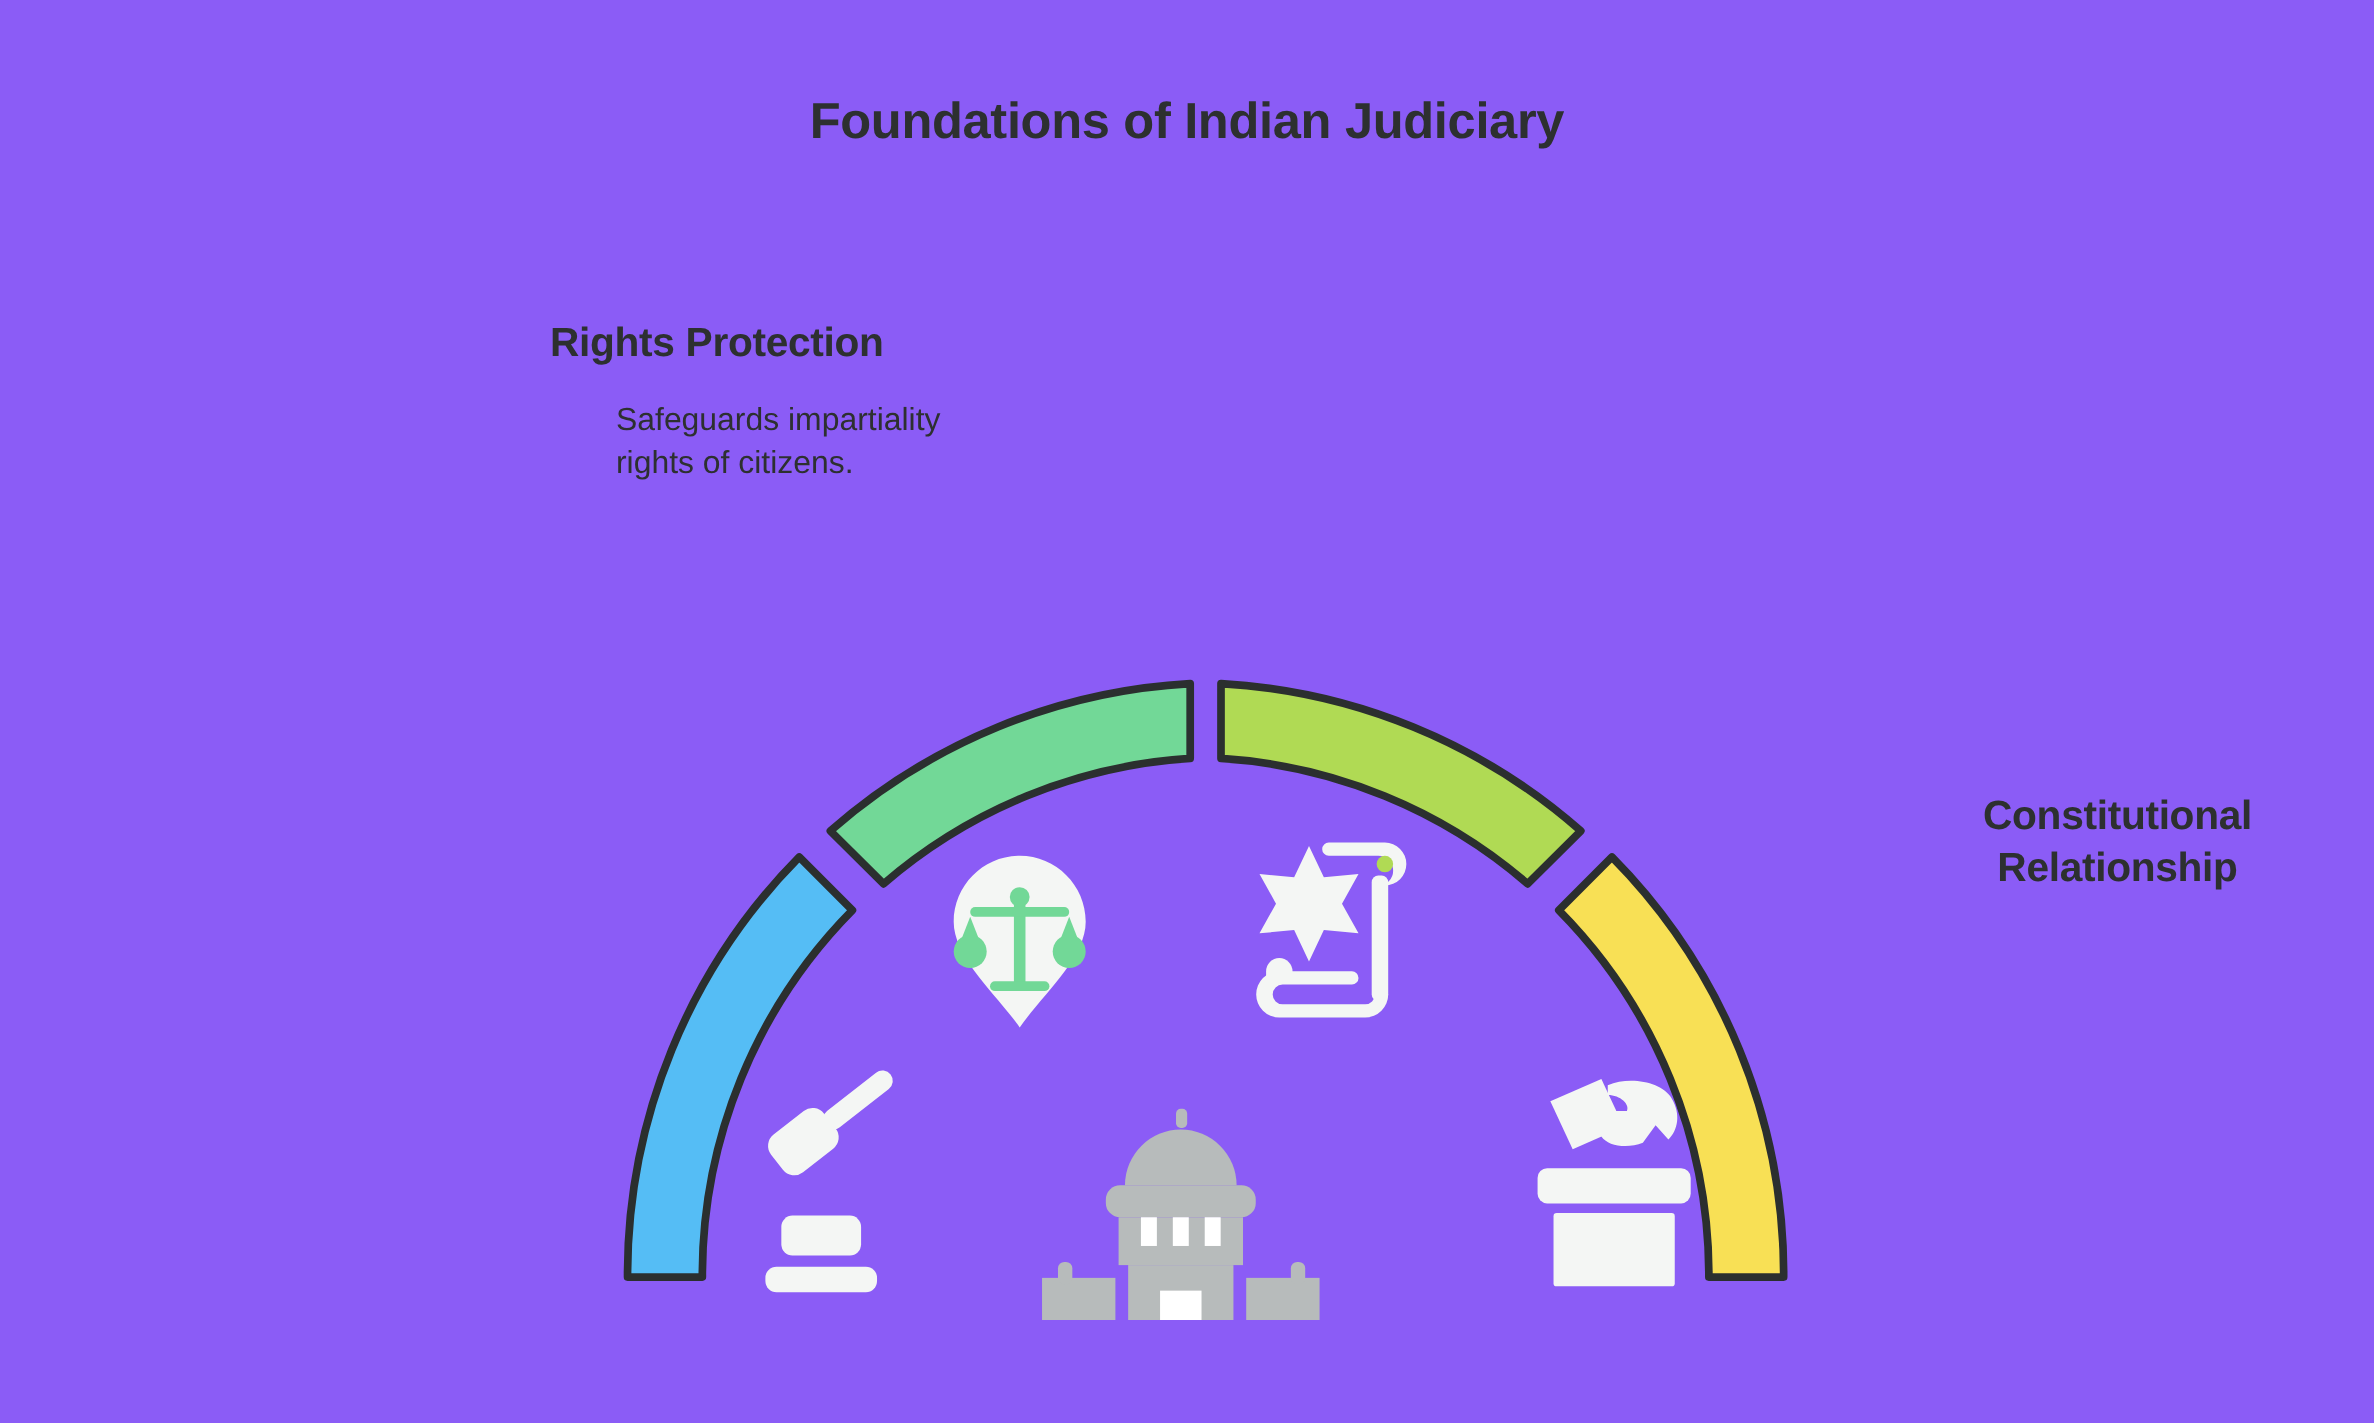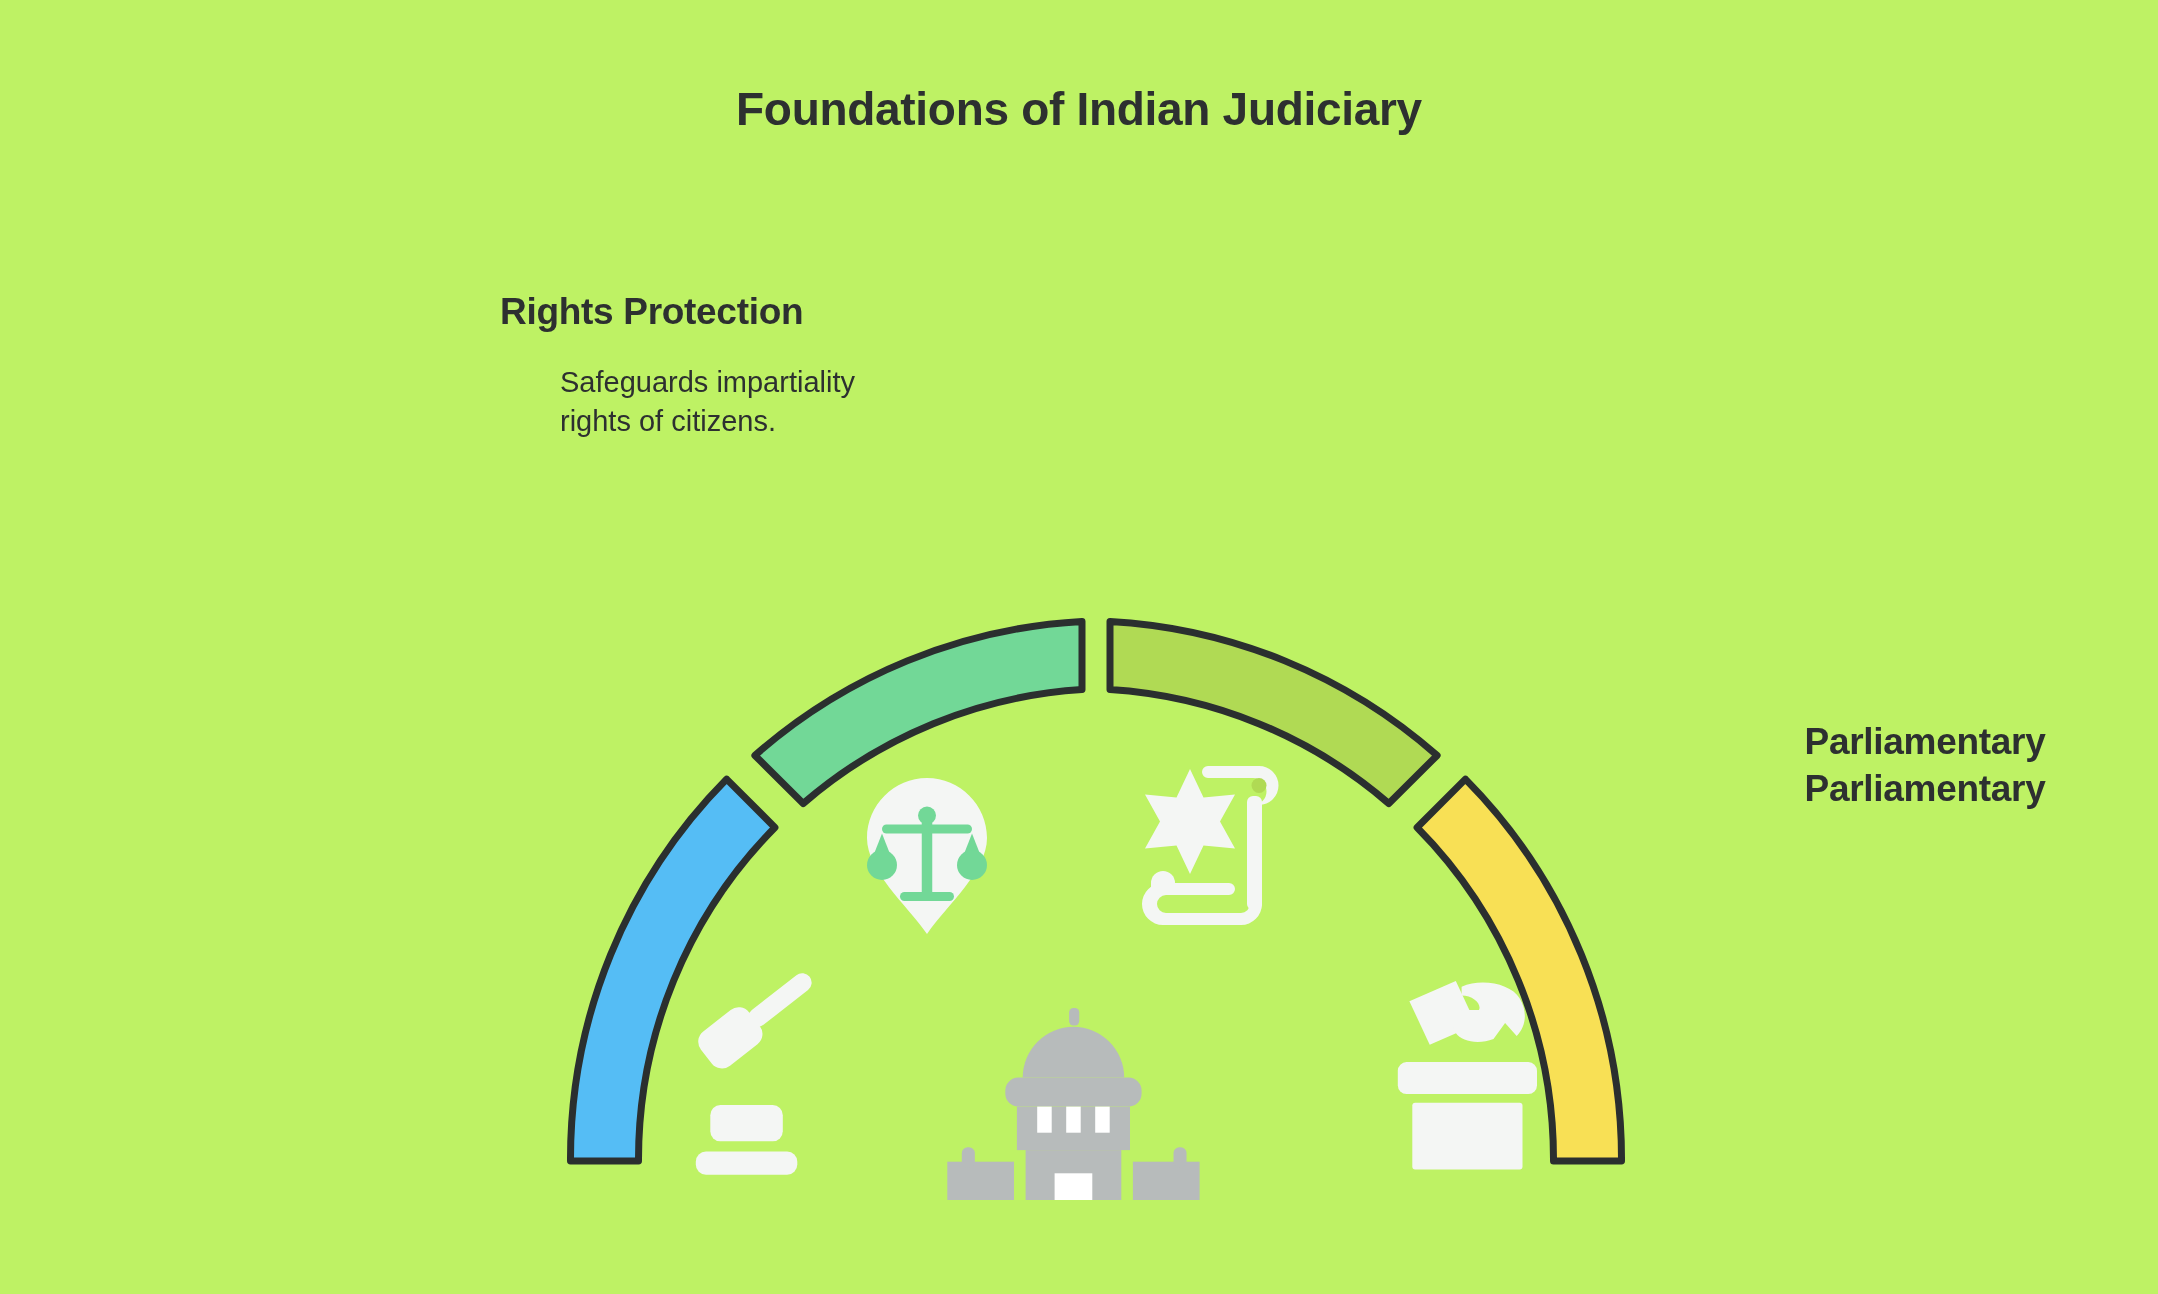--- a/index.html
+++ b/index.html
@@ -8,21 +8,21 @@
     width: 2158px;
     height: 1294px;
     background: #ffffff;
     font-family: "Liberation Sans", sans-serif;
     overflow: hidden;
   }
   #stage {
     position: relative;
     width: 2158px;
     height: 1294px;
-    background: #bef264;
+    background: #8b5cf6;
   }
 
   
   .page-title {
     position: absolute;
     left: 0;
     top: 82px;
     width: 2158px;
     text-align: center;
     font-size: 46px;
@@ -94,21 +94,21 @@
   <div class="page-title">Foundations of Indian Judiciary</div>
 
   <div class="label-block lbl-rights">
     <div class="lbl-title">Rights Protection</div>
     <div class="lbl-desc">Safeguards impartiality rights of citizens.</div>
   </div>
 
 
 
   <div class="label-block lbl-parliamentary">
-    <div class="lbl-title">Parliamentary Parliamentary</div>
+    <div class="lbl-title">Constitutional Relationship</div>
   </div>
 
   <div id="arc-wrap">
     <svg id="arc-svg" viewBox="0 0 1160 600" xmlns="http://www.w3.org/2000/svg">
 
       <g>
         <path id="seg-0" class="seg-shape" d="M 40.5,561
                  A 540,540 0 0 1 196.6,179.1
                  L 244.9,227.5
                  A 472,472 0 0 0 108.5,561

